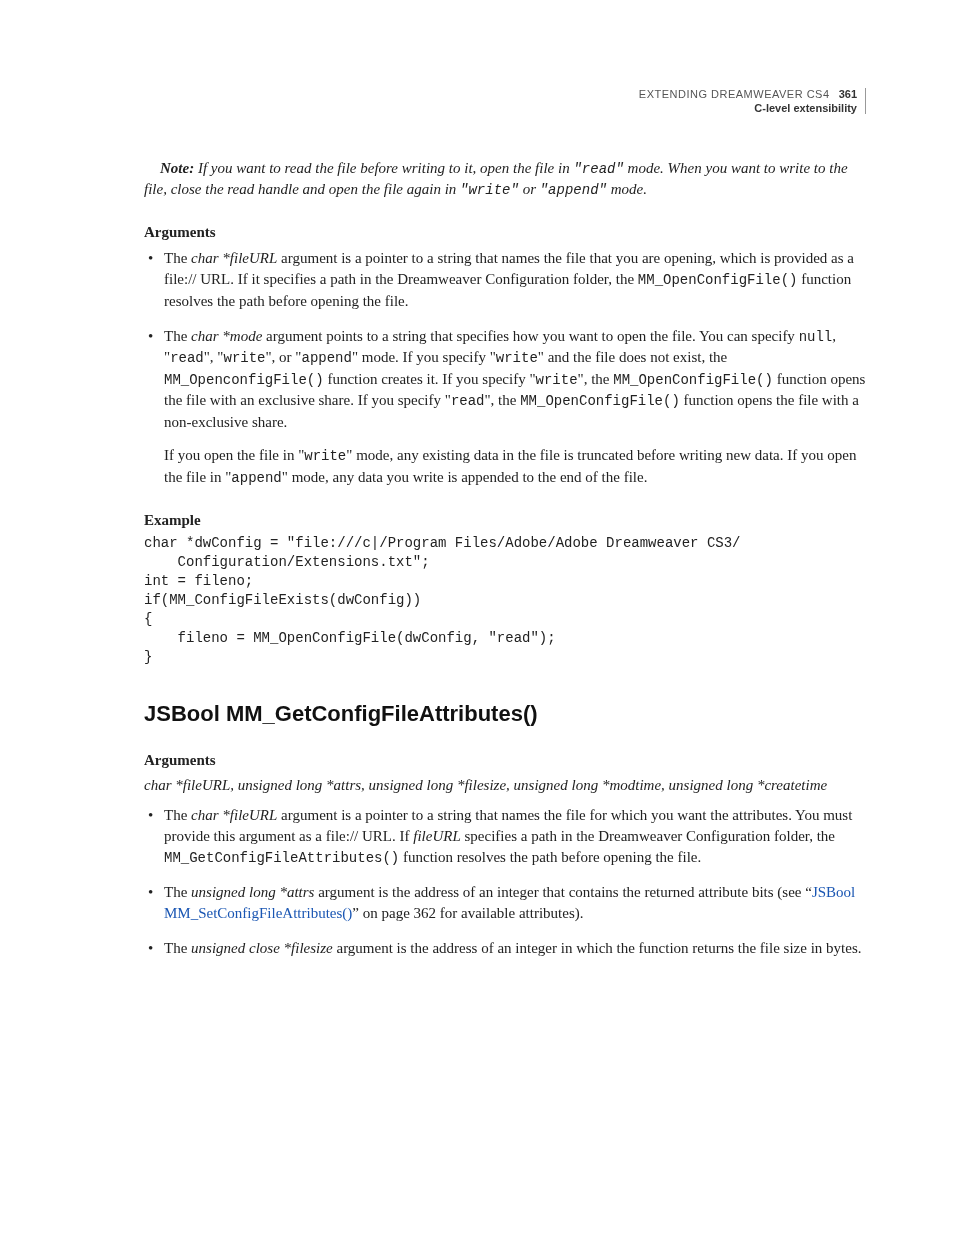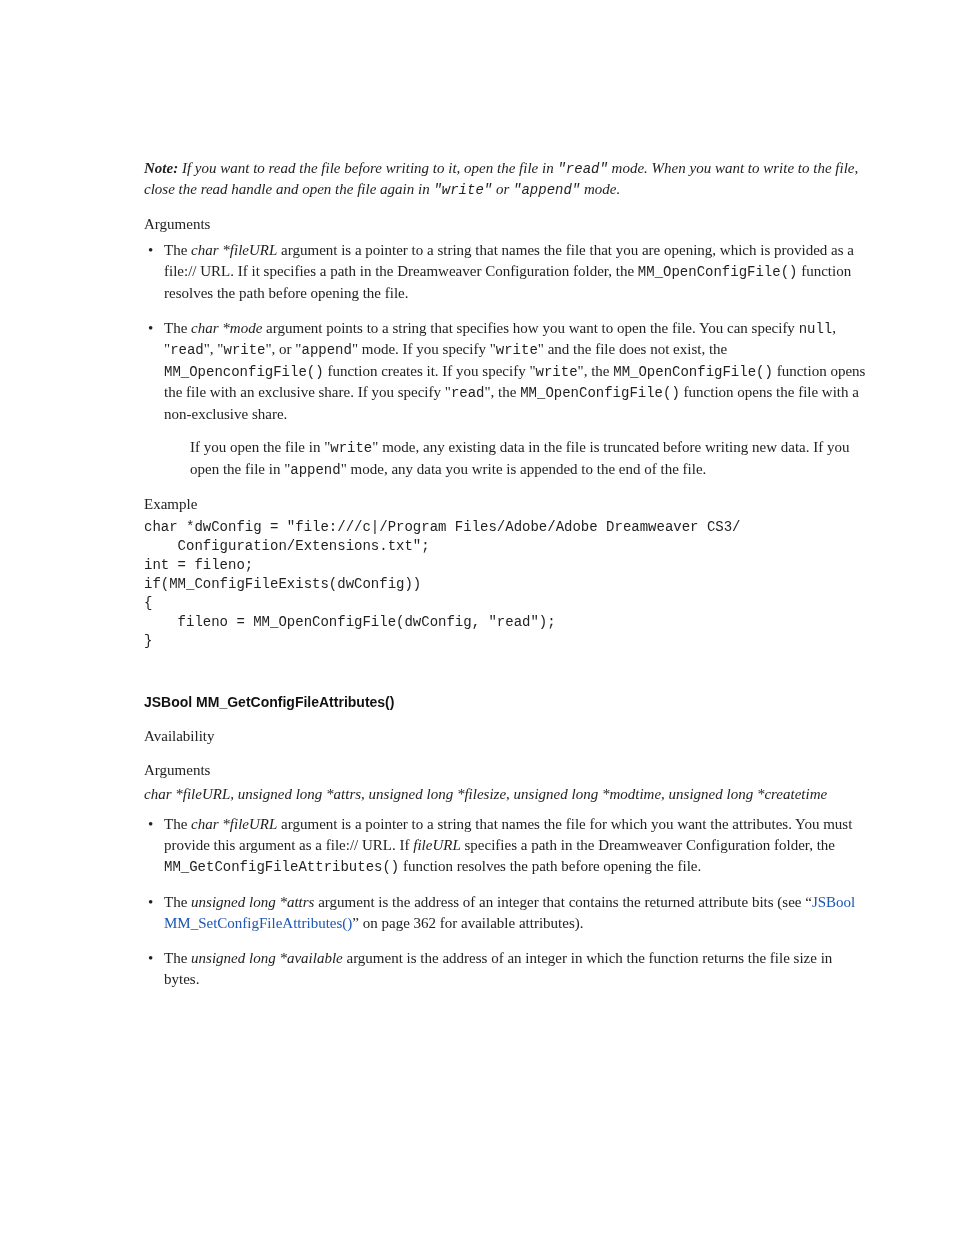--- a/index.html
+++ b/index.html
@@ -35,22 +35,22 @@
   }
   .hdr .chapter {
     font-weight: bold;
     color: #333;
     margin-top: 2px;
   }
   .content { margin-top: 70px; font-size: 15px; line-height: 1.35; }
   p { margin: 4px 0 10px 0; }
   .ital { font-style: italic; }
   .sect-label {
-    font-weight: normal;
-    margin-top: 14px;
+    font-weight: bold;
+    margin-top: 22px;
     margin-bottom: 2px;
   }
   ul.bul {
     list-style: none;
     padding-left: 20px;
     margin: 6px 0 10px 0;
   }
   ul.bul li {
     position: relative;
     margin-bottom: 14px;
@@ -59,50 +59,56 @@
   ul.bul li::before {
     content: "•";
     position: absolute;
     left: -16px;
     top: 0;
     color: #222;
   }
   .sub-para {
     display: block;
     margin-top: 12px;
-    margin-left: 26px;
   }
   code, .code {
     font-family: "Courier New", Courier, monospace;
     font-size: 14px;
   }
   pre.example {
     font-family: "Courier New", Courier, monospace;
     font-size: 14px;
     line-height: 1.35;
     margin: 4px 0 0 0;
     white-space: pre;
   }
   h2.h2 {
     font-family: "Myriad Pro", "Helvetica Neue", Arial, sans-serif;
     font-weight: 700;
-    font-size: 14px;
-    margin: 42px 0 8px 0;
+    font-size: 22px;
+    margin: 32px 0 8px 0;
     color: #111;
   }
   .link { color: #1a56b3; }
   .note-lead { font-style: italic; }
-  .note-strong { font-style: italic; font-weight: bold; }
+  .note-strong { font-style: italic; font-weight: bold; margin-left: 16px; }
   .top-note { margin-top: 0; }
 </style>
 </head>
 <body>
 
 <div class="page">
 
+  <div class="hdr">
+    <div>
+      <span class="doc-title">EXTENDING DREAMWEAVER CS4</span>
+      <span class="pagenum">361</span>
+    </div>
+    <div class="chapter">C-level extensibility</div>
+  </div>
 
   <div class="content">
 
     <p class="note-lead top-note">
       <span class="note-strong">Note:</span><span> If you want to read the file before writing to it, open the file in </span><span class="code">"read"</span><span> mode. When you want to write to the file, close the read handle and open the file again in </span><span class="code">"write"</span><span> or </span><span class="code">"append"</span><span> mode.</span>
     </p>
 
     <p class="sect-label">Arguments</p>
 
     <ul class="bul">
@@ -122,32 +128,31 @@
     <pre class="example">char *dwConfig = "file:///c|/Program Files/Adobe/Adobe Dreamweaver CS3/
     Configuration/Extensions.txt";
 int = fileno;
 if(MM_ConfigFileExists(dwConfig))
 {
     fileno = MM_OpenConfigFile(dwConfig, "read");
 }</pre>
 
     <h2 class="h2">JSBool MM_GetConfigFileAttributes()</h2>
 
-    <p class="sect-label">Availability</p>
 
 
     <p class="sect-label">Arguments</p>
     <p class="ital">char *fileURL, unsigned long *attrs, unsigned long *filesize, unsigned long *modtime, unsigned long *createtime</p>
 
     <ul class="bul">
       <li>
         <span>The </span><span class="ital">char *fileURL</span><span> argument is a pointer to a string that names the file for which you want the attributes. You must provide this argument as a file:// URL. If </span><span class="ital">fileURL</span><span> specifies a path in the Dreamweaver Configuration folder, the </span><span class="code">MM_GetConfigFileAttributes()</span><span> function resolves the path before opening the file.</span>
       </li>
       <li>
         <span>The </span><span class="ital">unsigned long *attrs</span><span> argument is the address of an integer that contains the returned attribute bits (see “</span><span class="link">JSBool MM_SetConfigFileAttributes()</span><span>” on page 362 for available attributes).</span>
       </li>
       <li>
-        <span>The </span><span class="ital">unsigned long *available</span><span> argument is the address of an integer in which the function returns the file size in bytes.</span>
+        <span>The </span><span class="ital">unsigned close *filesize</span><span> argument is the address of an integer in which the function returns the file size in bytes.</span>
       </li>
     </ul>
 
   </div>
 </div>
 
 </body></html>

